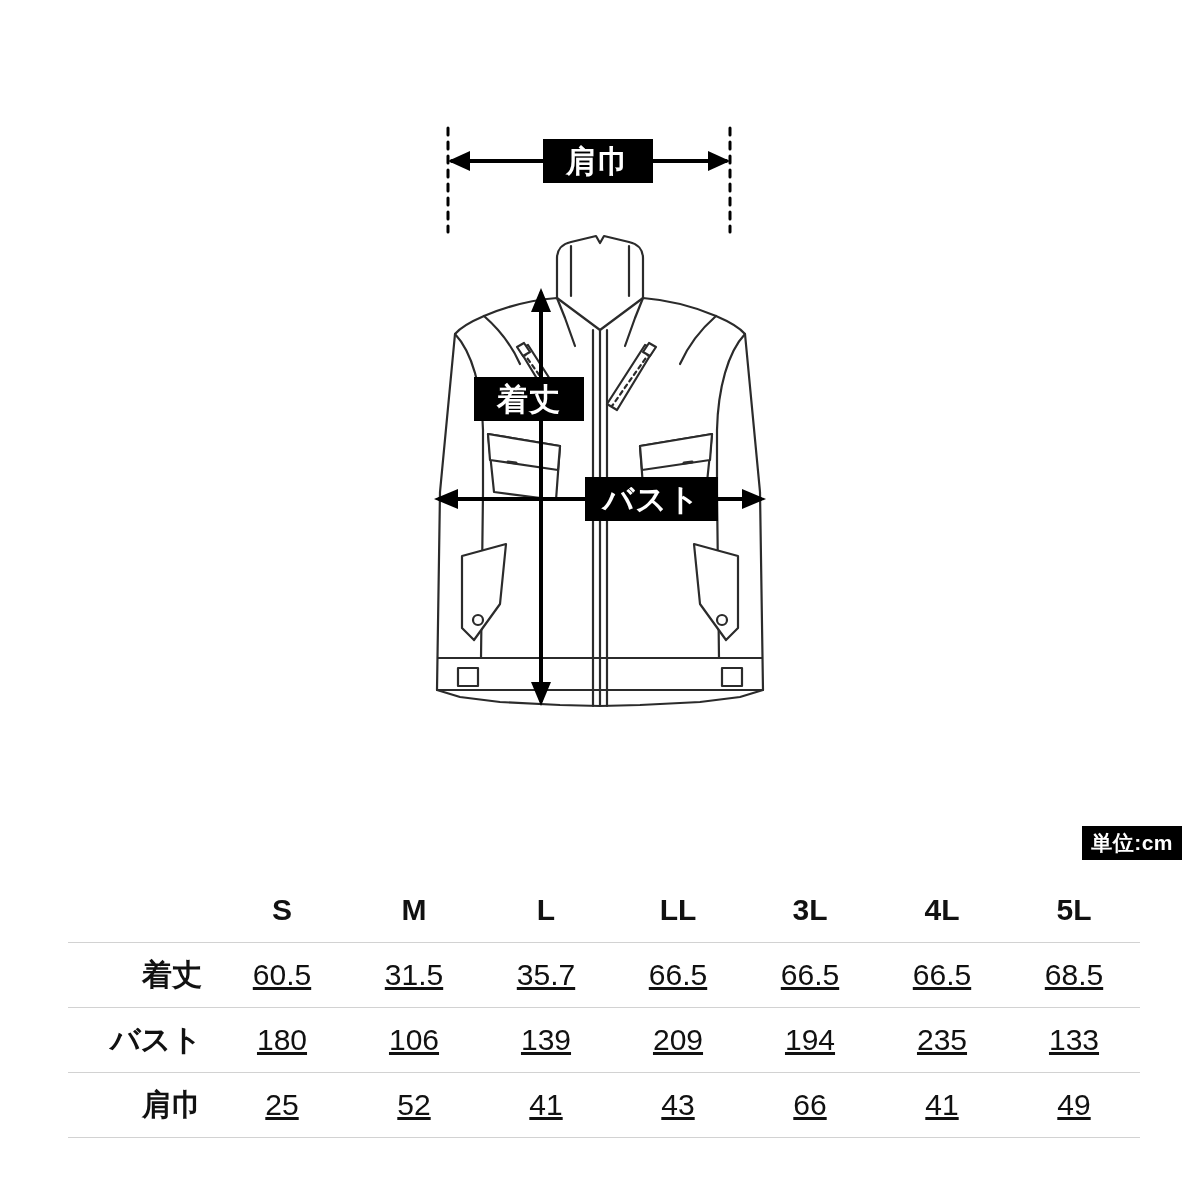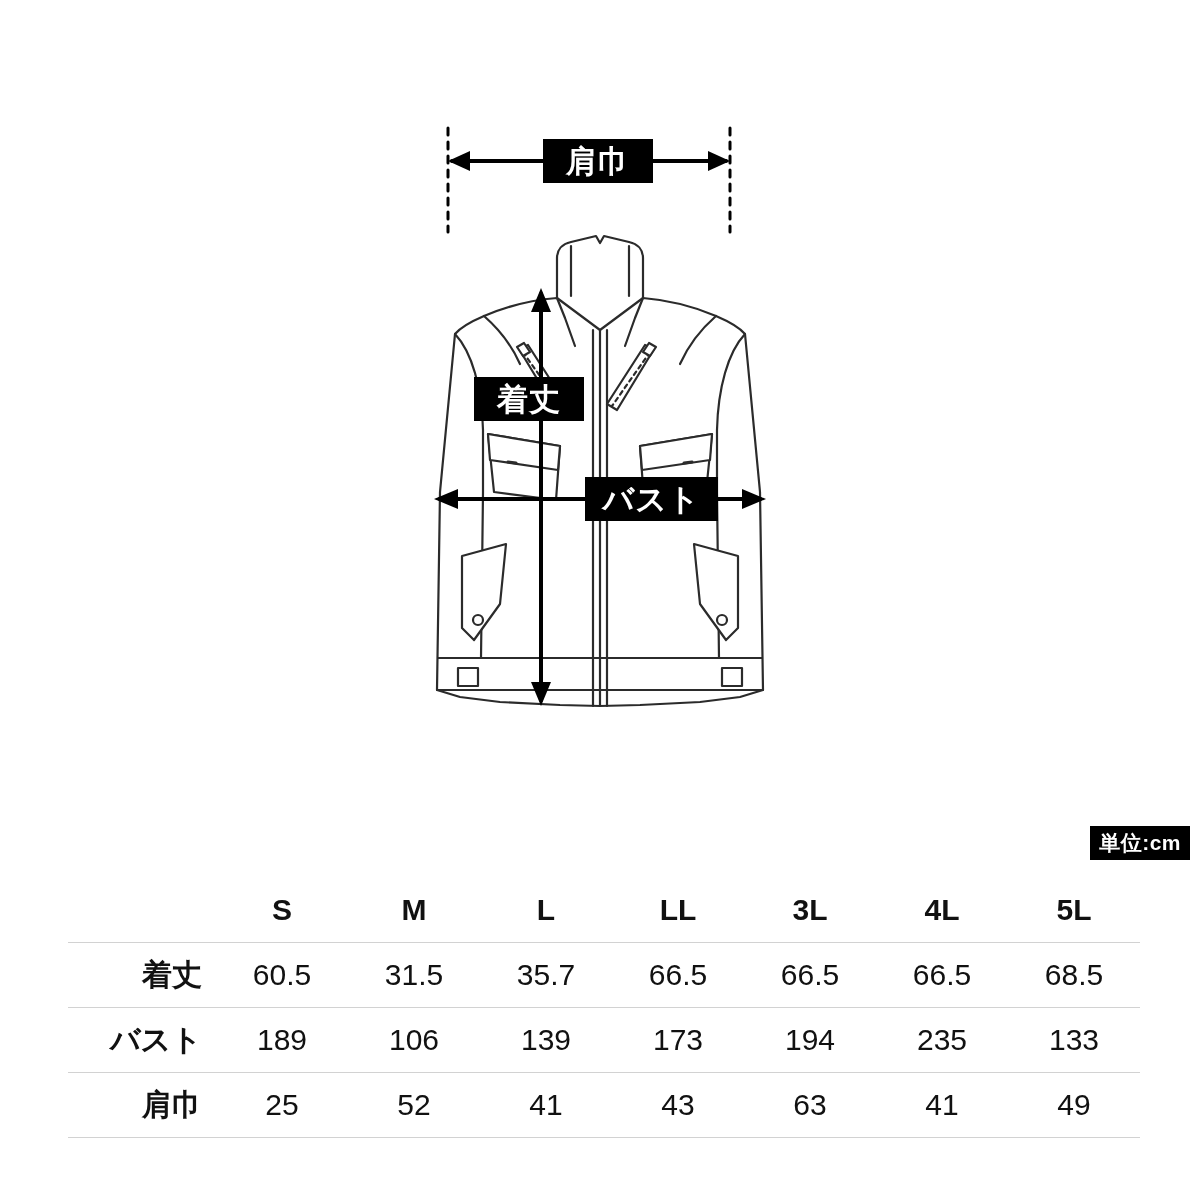--- a/index.html
+++ b/index.html
@@ -60,21 +60,21 @@
     left: 585px;
     top: 477px;
     width: 133px;
     height: 44px;
     font-size: 31px;
   }
 
   
   #unit-badge {
     position: absolute;
-    right: 10px;
+    right: 18px;
     top: 826px;
     background: #000000;
     color: #ffffff;
     font-size: 21px;
     font-weight: 700;
     padding: 6px 9px 7px 9px;
     line-height: 1;
     letter-spacing: 0.5px;
   }
 
@@ -98,20 +98,21 @@
     vertical-align: middle;
   }
   #size-table thead th {
     border-bottom: 1px solid #d2d2d2;
   }
   #size-table thead th.rowhead-cell { border-bottom: 1px solid #d2d2d2; }
   #size-table tbody td {
     border-bottom: 1px solid #d2d2d2;
     font-weight: 400;
     font-size: 30px;
+    text-decoration: underline;
   }
   #size-table tbody th {
     border-bottom: 1px solid #d2d2d2;
     font-weight: 700;
     font-size: 30px;
     text-align: right;
     padding-right: 14px;
   }
   #size-table tbody tr:last-child td,
   #size-table tbody tr:last-child th {
@@ -255,32 +256,32 @@
       <td>60.5</td>
       <td>31.5</td>
       <td>35.7</td>
       <td>66.5</td>
       <td>66.5</td>
       <td>66.5</td>
       <td>68.5</td>
     </tr>
     <tr>
       <th>バスト</th>
-      <td>189</td>
+      <td>180</td>
       <td>106</td>
       <td>139</td>
-      <td>173</td>
+      <td>209</td>
       <td>194</td>
       <td>235</td>
       <td>133</td>
     </tr>
     <tr>
       <th>肩巾</th>
       <td>25</td>
       <td>52</td>
       <td>41</td>
       <td>43</td>
-      <td>63</td>
+      <td>66</td>
       <td>41</td>
       <td>49</td>
     </tr>
   </tbody>
 </table>
 
 </body></html>

